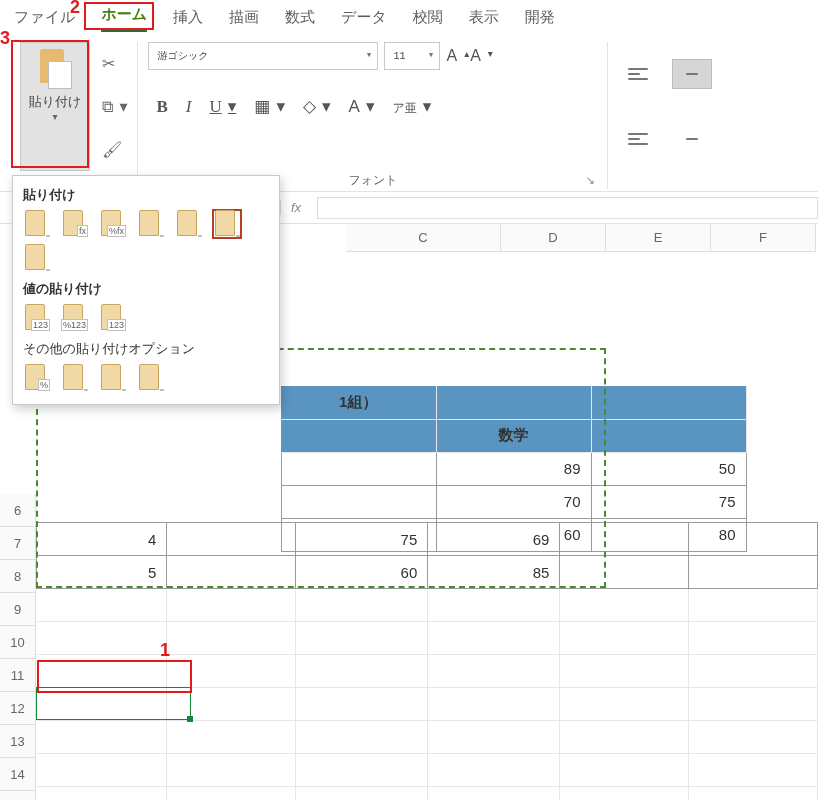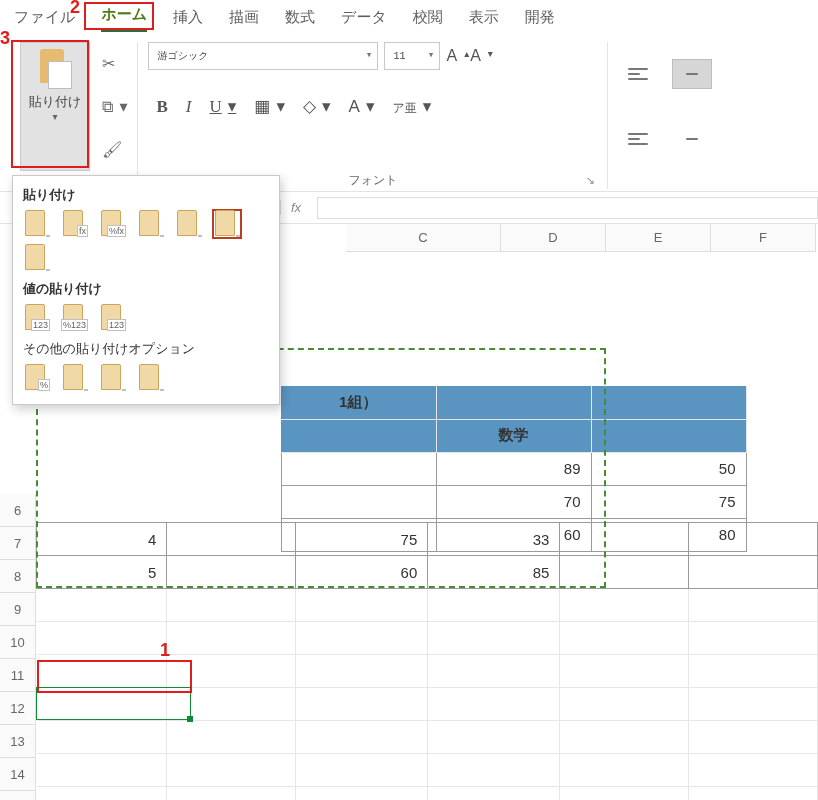--- a/index.html
+++ b/index.html
@@ -483,21 +483,21 @@
       </tr>
     </tbody>
       </table>
 
     <table style="position:absolute;left:0;top:270px;">
       <tbody>
           <tr class="data-border">
         <td class="num" style="width:155px;">4</td>
         <td class="num" style="width:155px;"></td>
         <td class="num" style="width:155px;">75</td>
-        <td class="num" style="width:105px;">33</td>
+        <td class="num" style="width:105px;">69</td>
         <td style="width:105px;"></td>
             <td style="width:105px;"></td>
       </tr>
       <tr class="data-border">
         <td class="num">5</td>
         <td class="num"></td>
         <td class="num">60</td>
         <td class="num">85</td>
         <td></td>
             <td></td>

